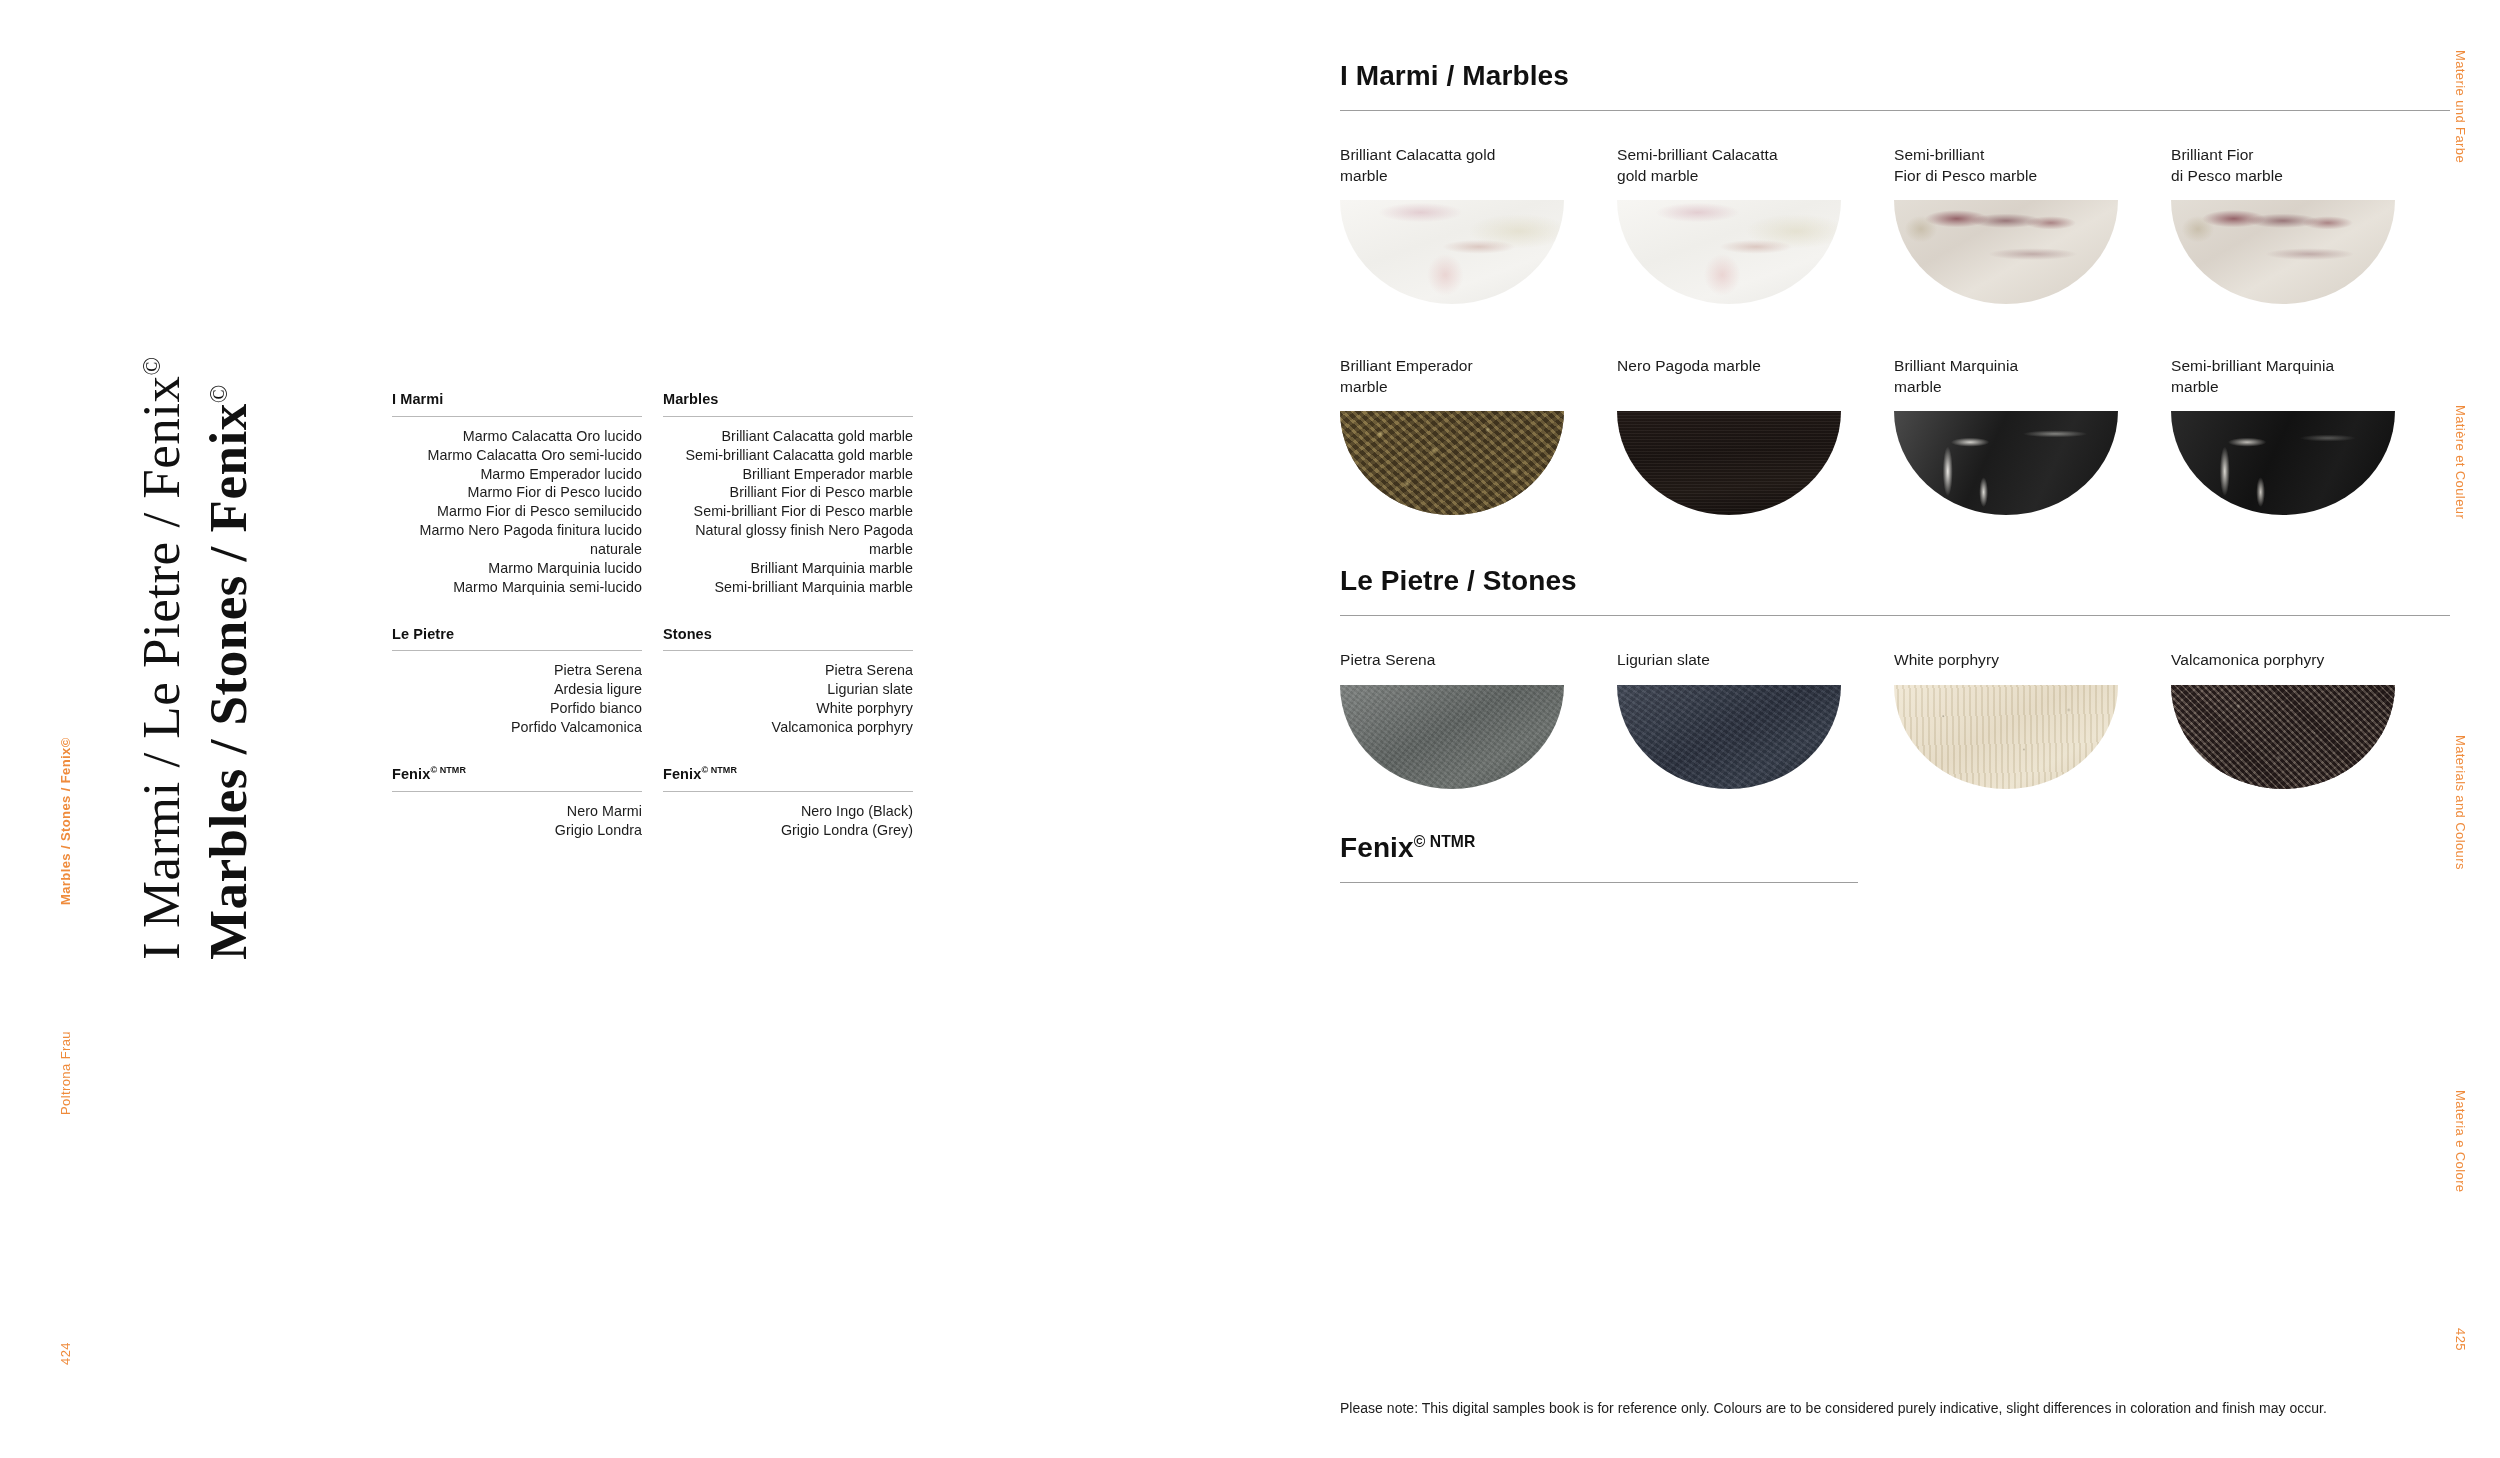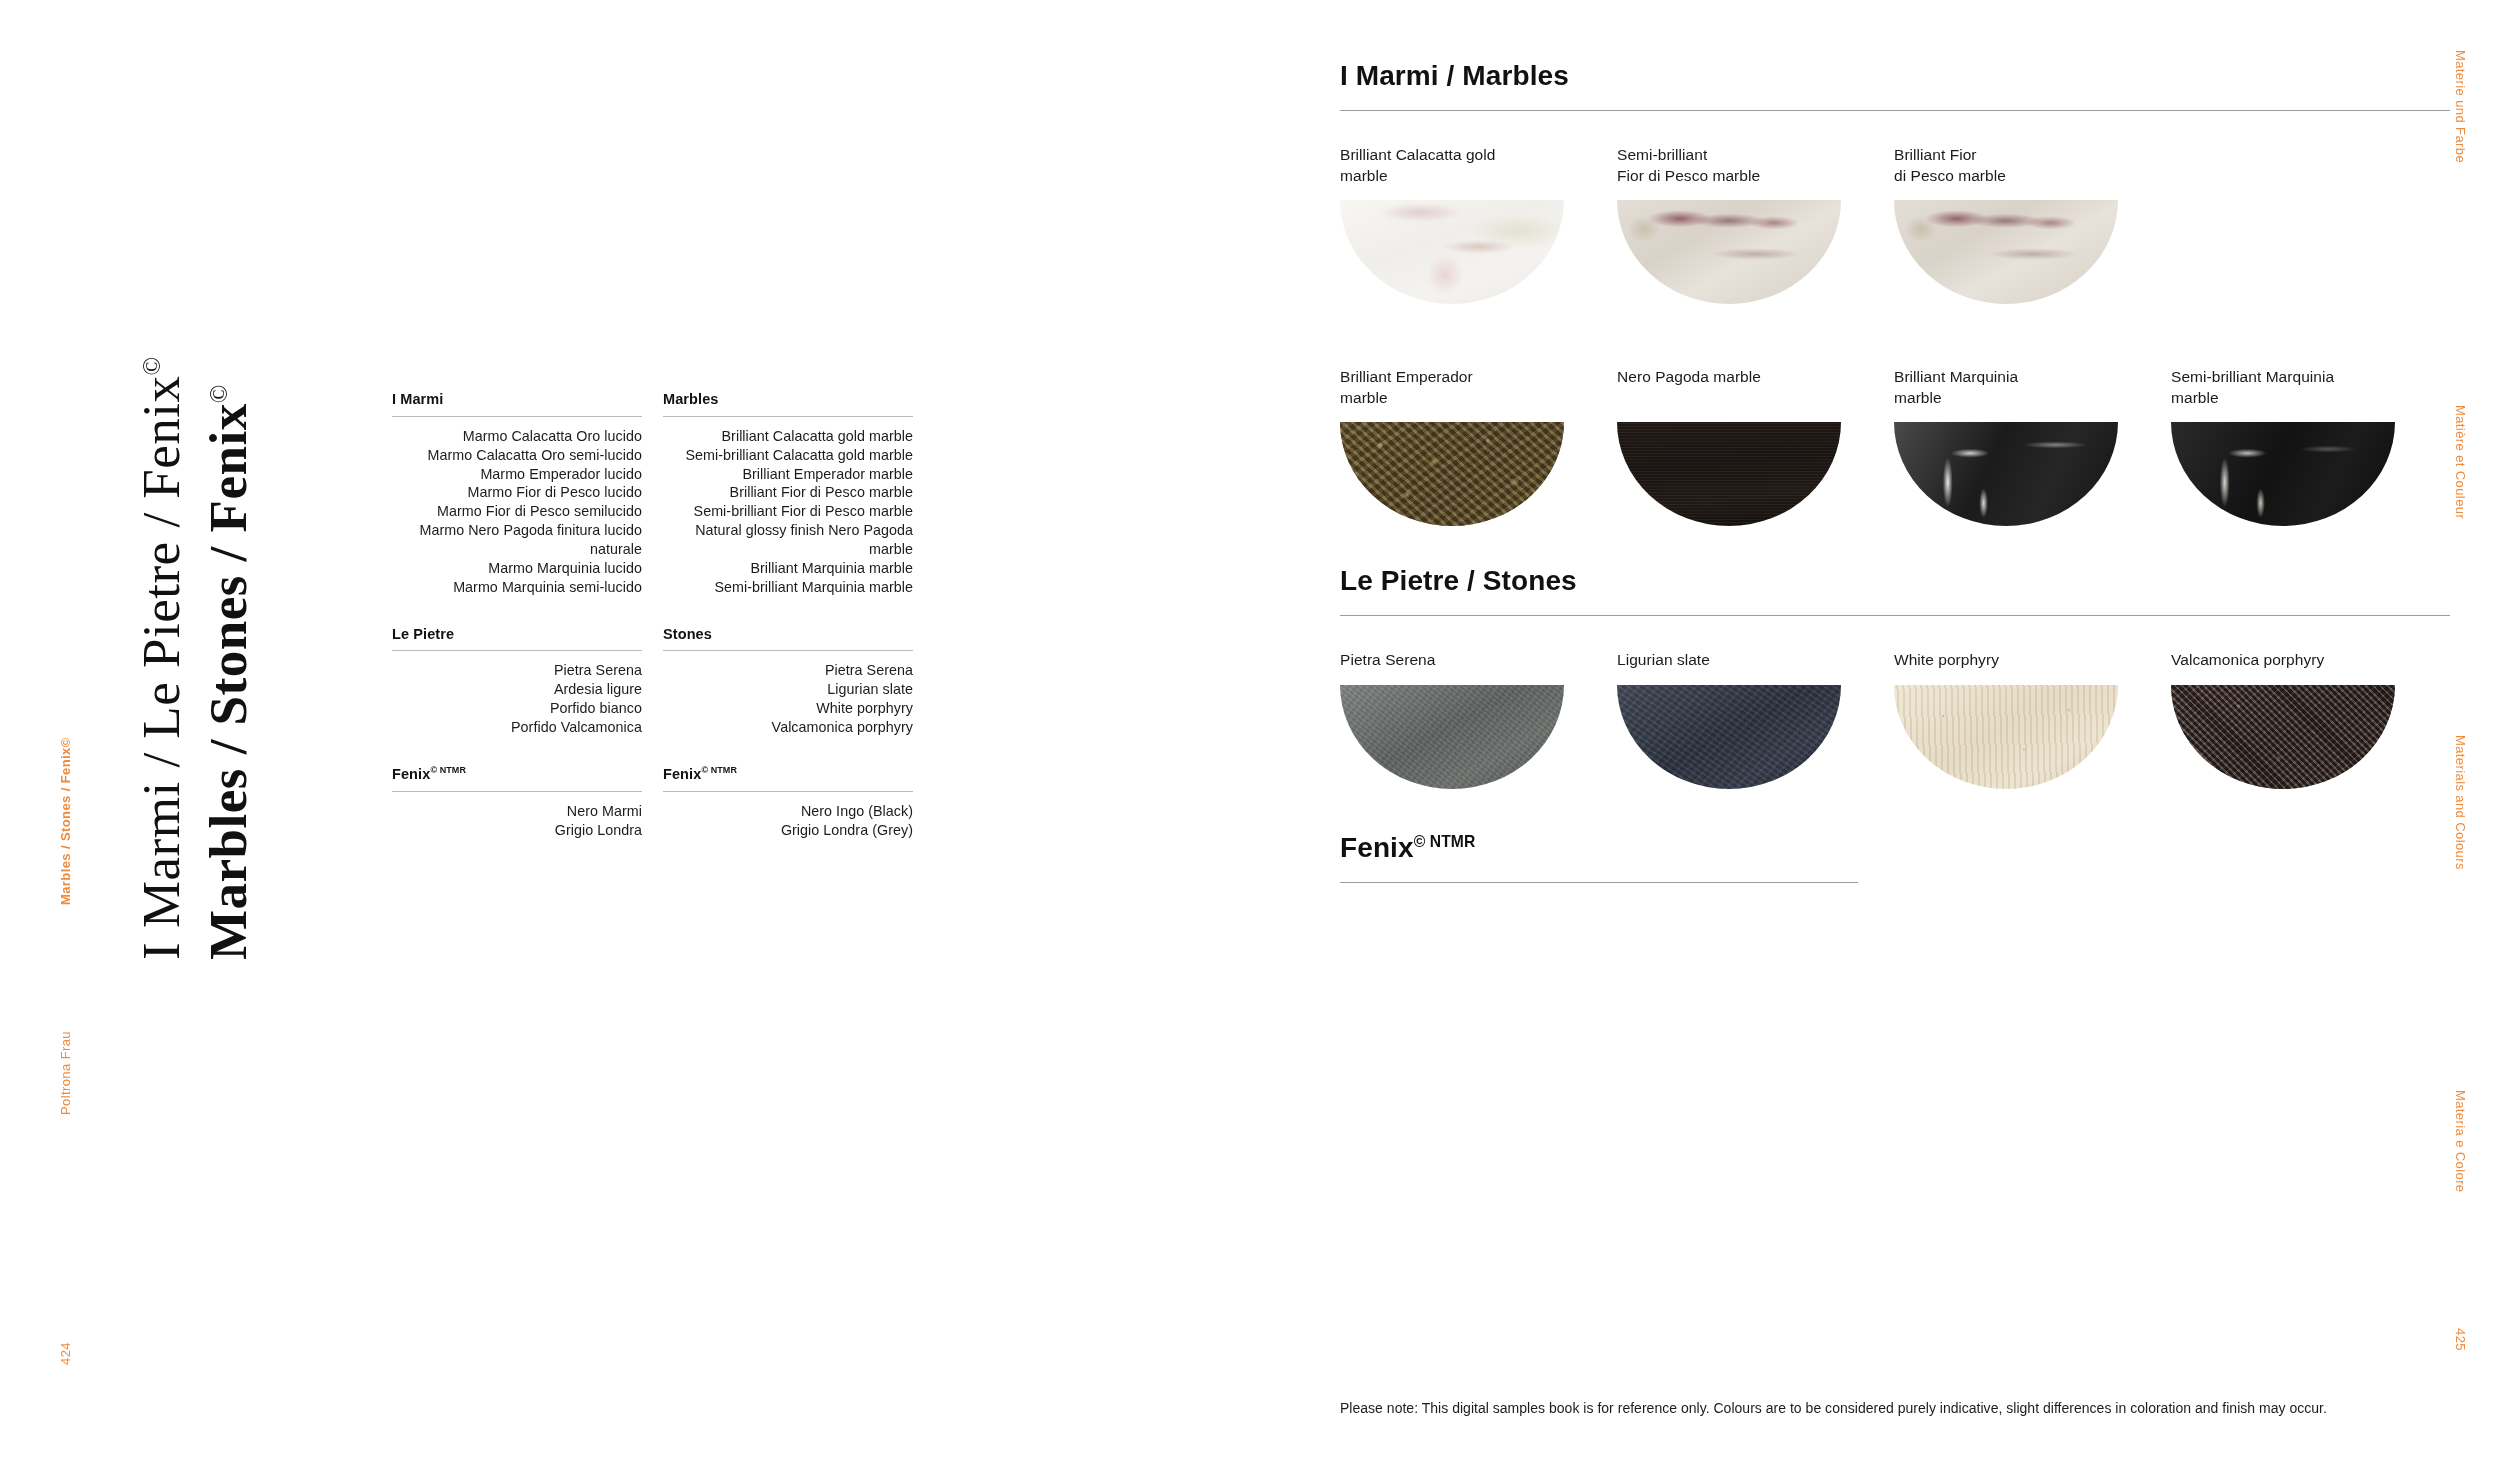--- a/index.html
+++ b/index.html
@@ -82,21 +82,21 @@
   .section-head{
     font-size:28px;
     font-weight:700;
     letter-spacing:.1px;
     color:#111;
     margin:0 0 18px 0;
   }
   .section-head sup{font-size:.56em;vertical-align:super;font-weight:700;}
   .section-rule{height:1px;background:#9d9d9d;margin-bottom:34px;}
   .section-rule.short{width:518px;}
-  .swatch-grid{display:flex;gap:0;margin-top:11px;}
+  .swatch-grid{display:flex;gap:0;}
   .swatch-cell{width:277px;}
   .swatch-label{
     font-size:15.5px;
     line-height:1.33;
     color:#1b1b1b;
     min-height:42px;
     white-space:pre-line;
     letter-spacing:.05px;
   }
   .swatch-img{
@@ -309,20 +309,27 @@
 
       <div class="swatch-grid">
         <div class="swatch-cell">
           <div class="swatch-label">Brilliant Calacatta gold
 marble</div>
           <div class="swatch-img">
               <div class="tex tex-calacatta"></div>
             </div>
         </div>
         <div class="swatch-cell">
+          <div class="swatch-label">Semi-brilliant Calacatta
+gold marble</div>
+          <div class="swatch-img">
+              <div class="tex tex-calacatta"></div>
+            </div>
+        </div>
+        <div class="swatch-cell">
           <div class="swatch-label">Semi-brilliant
 Fior di Pesco marble</div>
           <div class="swatch-img">
               <div class="tex tex-fiordipesco"></div>
             </div>
         </div>
         <div class="swatch-cell">
           <div class="swatch-label">Brilliant Fior
 di Pesco marble</div>
           <div class="swatch-img">

